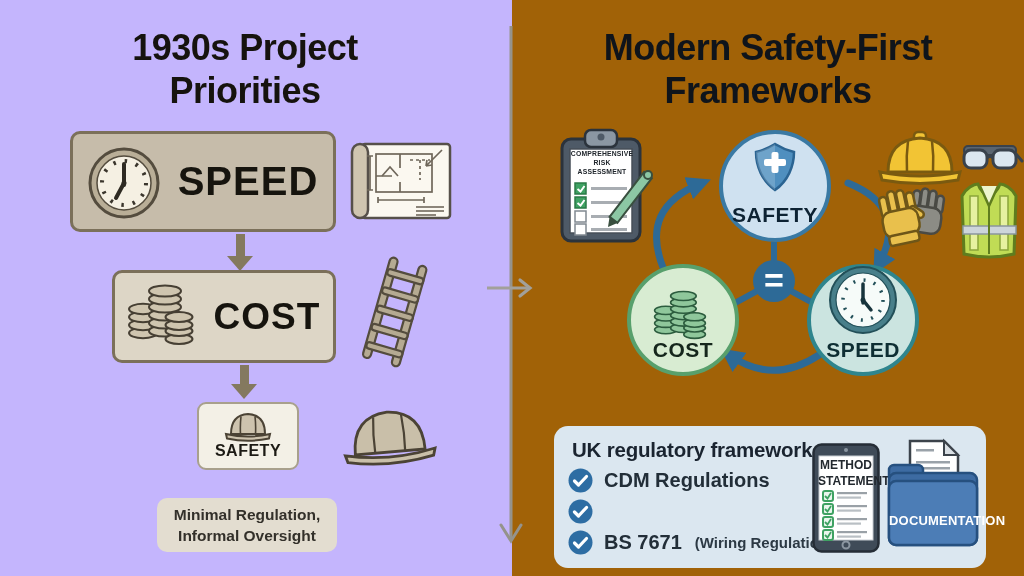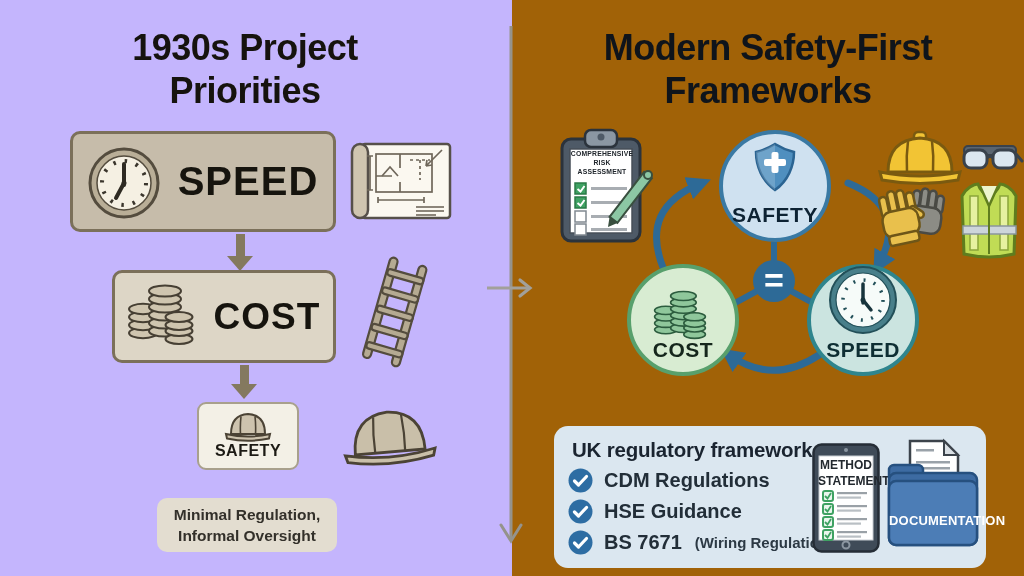--- a/index.html
+++ b/index.html
@@ -321,21 +321,20 @@
         </svg>
         <span class="lbl">CDM Regulations</span>
         <span class="sfx"></span>
       </div>
 
       <div id="uk-item-1" class="uk-item">
         <svg width="25" height="25" viewBox="0 0 25 25">
           <circle cx="12.5" cy="12.5" r="12" fill="#2d6da3"></circle>
           <polyline points="6.5,13 10.5,17 18.5,8.5" fill="none" stroke="#ffffff" stroke-width="3.2" stroke-linecap="round" stroke-linejoin="round"></polyline>
         </svg>
-        <span class="lbl">HSE Guidance</span>
         <span class="sfx"></span>
       </div>
 
       <div id="uk-item-2" class="uk-item">
         <svg width="25" height="25" viewBox="0 0 25 25">
           <circle cx="12.5" cy="12.5" r="12" fill="#2d6da3"></circle>
           <polyline points="6.5,13 10.5,17 18.5,8.5" fill="none" stroke="#ffffff" stroke-width="3.2" stroke-linecap="round" stroke-linejoin="round"></polyline>
         </svg>
         <span class="lbl">BS 7671</span>
         <span class="sfx">(Wiring Regulations)</span>

